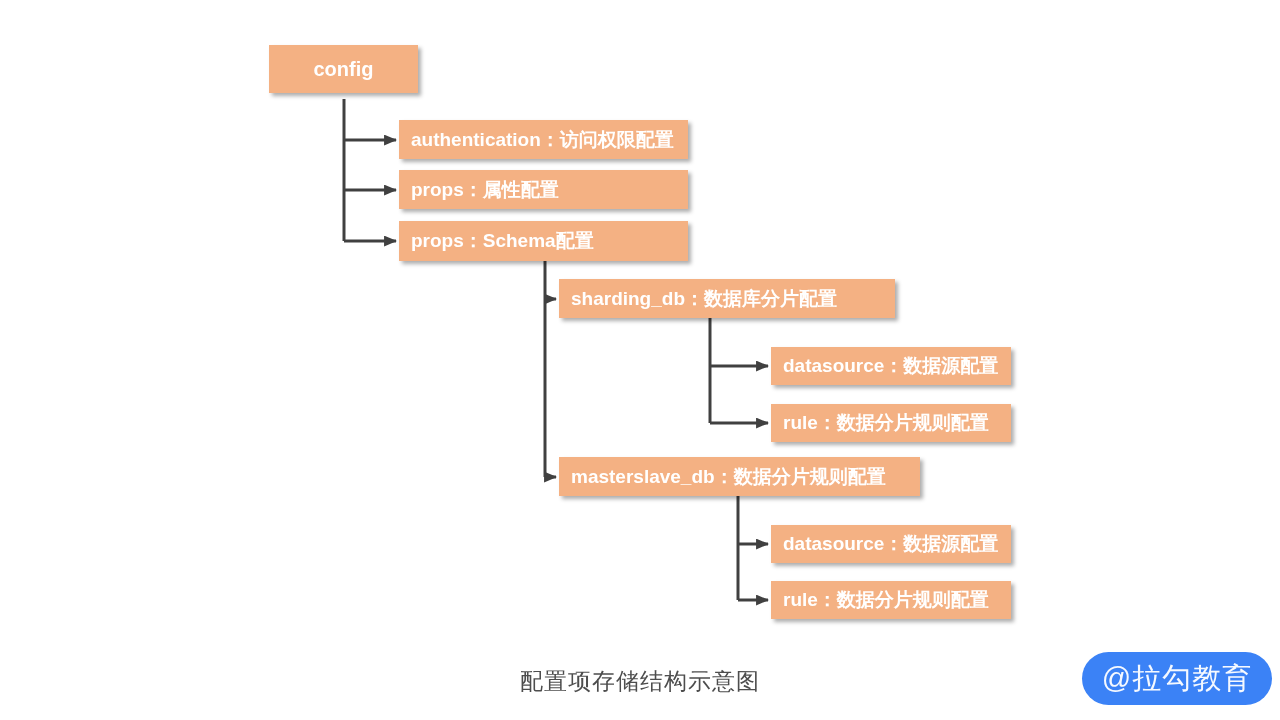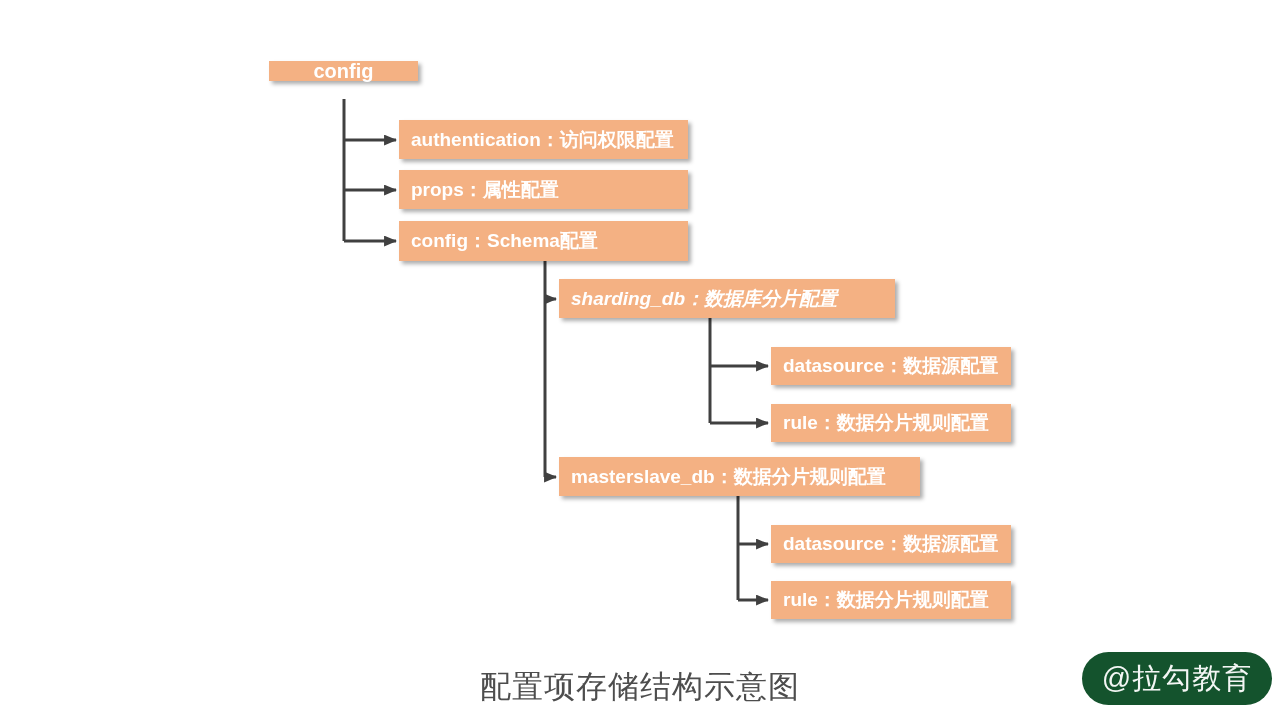--- a/index.html
+++ b/index.html
@@ -29,48 +29,48 @@
     font-size: 19px;
     box-sizing: border-box;
     display: flex;
     align-items: center;
     box-shadow: 3px 3px 4px rgba(0,0,0,0.32);
     white-space: nowrap;
   }
   .node.left-pad { padding-left: 12px; justify-content: flex-start; }
   .node.centered { justify-content: center; font-size: 20px; }
 
-  .n-config        { left: 269px; top:  61px; width: 149px; height: 20px; text-align: right; }
+  .n-config        { left: 269px; top:  45px; width: 149px; height: 48px; text-align: right; }
   .n-auth          { left: 399px; top: 120px; width: 289px; height: 39px; }
   .n-props         { left: 399px; top: 170px; width: 289px; height: 39px; }
   .n-schema        { left: 399px; top: 221px; width: 289px; height: 40px; }
-  .n-sharding      { left: 559px; top: 279px; width: 336px; height: 39px; font-style: italic; }
+  .n-sharding      { left: 559px; top: 279px; width: 336px; height: 39px; }
   .n-ds1           { left: 771px; top: 347px; width: 240px; height: 38px; }
   .n-rule1         { left: 771px; top: 404px; width: 240px; height: 38px; }
   .n-masterslave   { left: 559px; top: 457px; width: 361px; height: 39px; }
   .n-ds2           { left: 771px; top: 525px; width: 240px; height: 38px; }
   .n-rule2         { left: 771px; top: 581px; width: 240px; height: 38px; }
 
   .caption {
     position: absolute;
     left: 0;
     top: 666px;
     width: 1280px;
     text-align: center;
-    font-size: 31px;
+    font-size: 23px;
     color: #4d4d4d;
     letter-spacing: 1px;
   }
   .watermark {
     position: absolute;
     left: 1082px;
     top: 652px;
     width: 190px;
     height: 53px;
-    background: #14532d;
+    background: #3b82f6;
     border-radius: 27px;
     display: flex;
     align-items: center;
     justify-content: center;
     font-size: 29px;
     color: rgba(255,255,255,0.95);
     letter-spacing: 1px;
   }
 </style>
 </head>
@@ -104,21 +104,21 @@
       <path d="M738,600 L768,600" marker-end="url(#arrow)"></path>
     </g>
   </svg>
 
   <div class="node centered n-config">config</div>
 
   <div class="node left-pad n-props">props：属性配置</div>
 
   <div class="node left-pad n-auth">authentication：访问权限配置</div>
 
-  <div class="node left-pad n-schema">config：Schema配置</div>
+  <div class="node left-pad n-schema">props：Schema配置</div>
 
   <div class="node left-pad n-sharding">sharding_db：数据库分片配置</div>
 
   <div class="node left-pad n-ds1">datasource：数据源配置</div>
 
   <div class="node left-pad n-rule1">rule：数据分片规则配置</div>
 
   <div class="node left-pad n-masterslave">masterslave_db：数据分片规则配置</div>
 
   <div class="node left-pad n-ds2">datasource：数据源配置</div>

